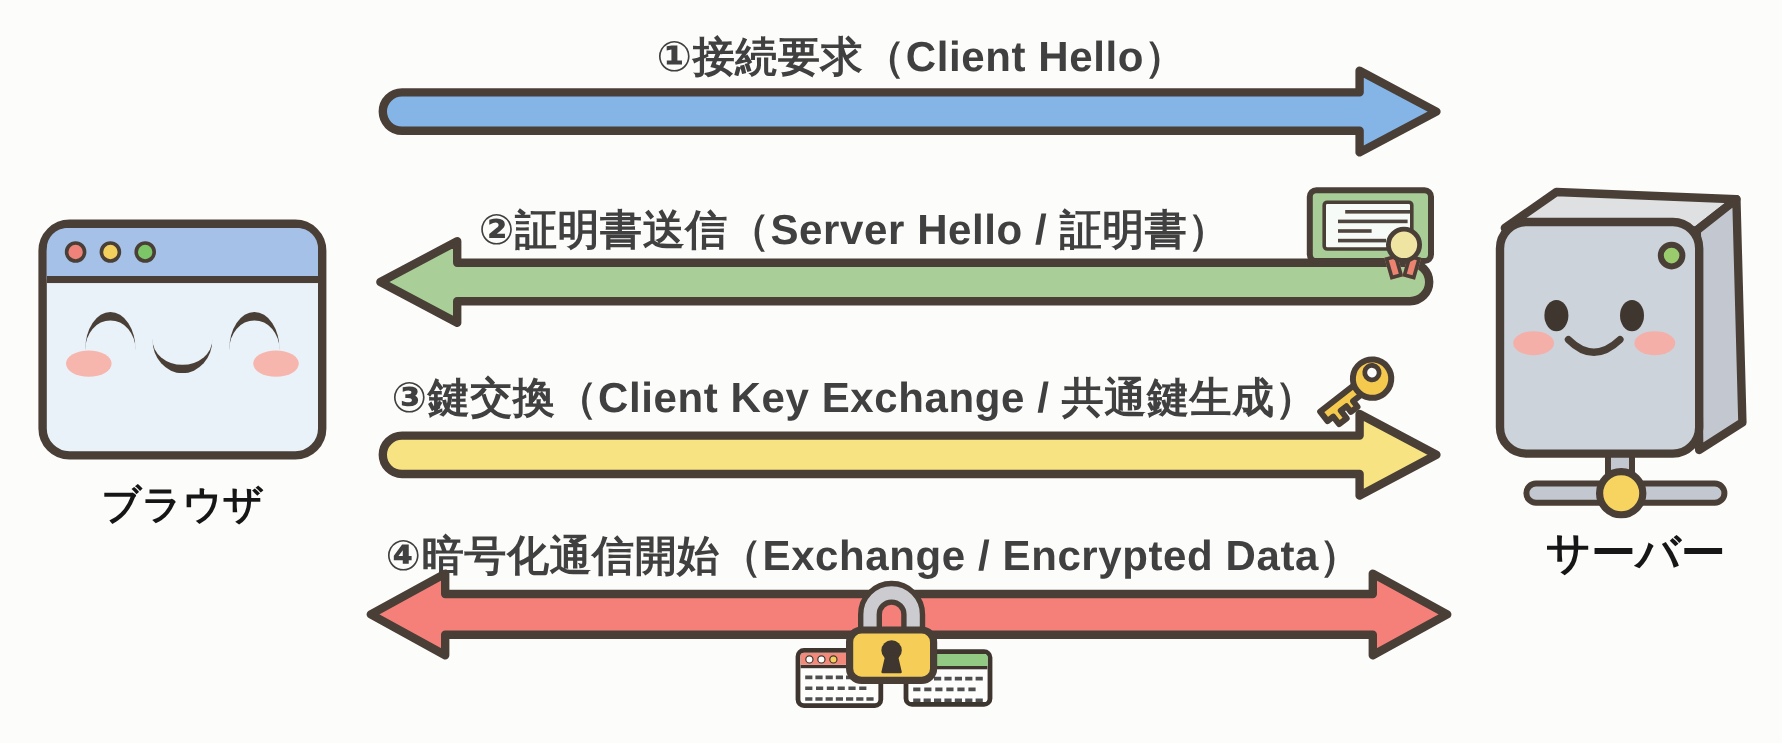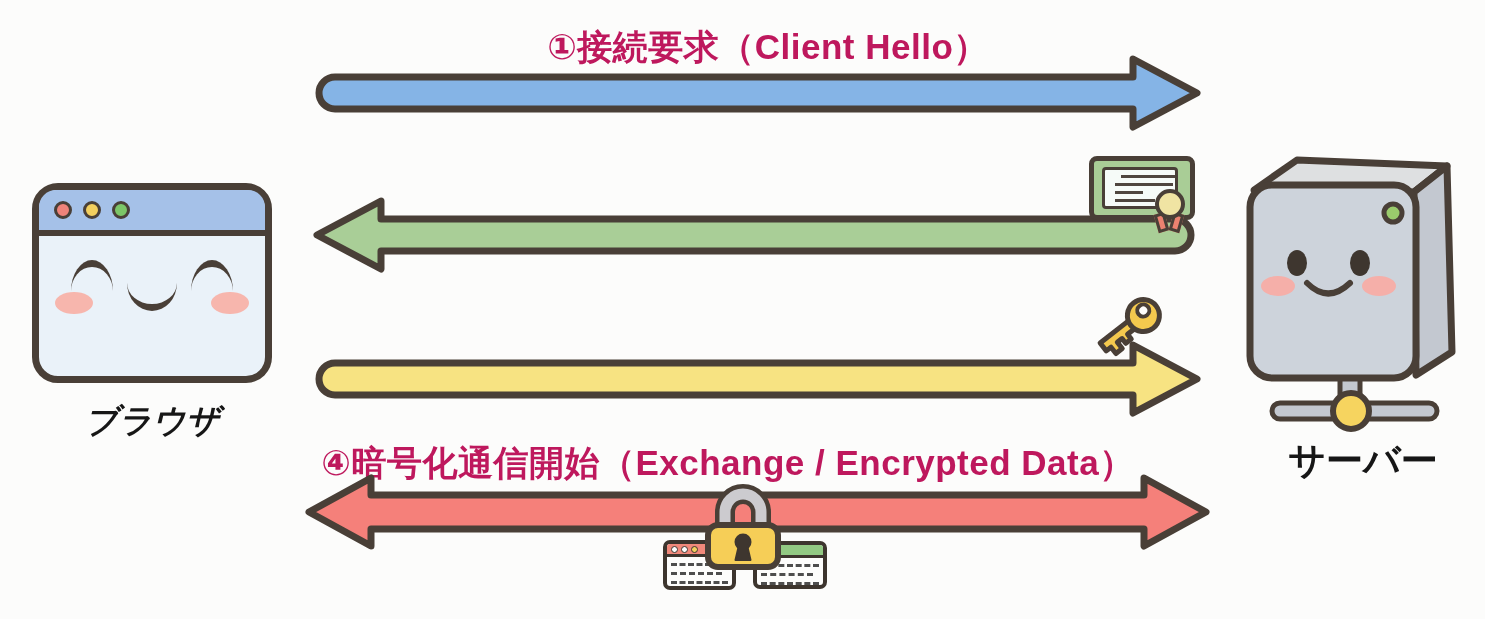--- a/index.html
+++ b/index.html
@@ -1,21 +1,21 @@
 <!DOCTYPE html>
 <html><head>
 <meta charset="utf-8">
 <style>
   html,body{margin:0;padding:0;background:#FCFCFB;}
   .canvas{position:relative;width:1485px;height:619px;background:#FCFCFB;overflow:hidden;
           font-family:"Liberation Sans","DejaVu Sans",sans-serif;color:#161616;}
 
   
   .step-label{position:absolute;font-size:35px;font-weight:700;text-align:center;
-              letter-spacing:0.5px;white-space:nowrap;color:#be185d;}
+              letter-spacing:0.5px;white-space:nowrap;color:#404040;}
   .lbl1{top:24px;left:318px;width:900px;}
   .lbl2{top:168px;left:262px;width:900px;}
   .lbl3{top:308px;left:262px;width:900px;}
   .lbl4{top:440px;left:278px;width:900px;}
 
   .arrow-svg{position:absolute;}
   .a1{left:305px;top:50px;}
   .a2{left:305px;top:192px;}
   .a3{left:305px;top:336px;}
   .a4{left:295px;top:469px;z-index:1;}
@@ -30,21 +30,21 @@
   .browser-face{position:relative;height:141px;}
   .eye{position:absolute;top:24px;width:42px;height:26px;border-top:7px solid #493F37;
        border-radius:50% 50% 0 0 / 95% 95% 0 0;}
   .eye-l{left:32px}.eye-r{right:32px}
   .cheek{position:absolute;top:56px;width:38px;height:22px;background:#F7B6AD;border-radius:50%;}
   .cheek-l{left:16px}.cheek-r{right:16px}
   .smile{position:absolute;top:40px;left:50%;transform:translateX(-50%);width:50px;height:28px;
          border-bottom:7px solid #493F37;border-radius:0 0 50% 50% / 0 0 80% 80%;}
   .browser-label{position:absolute;left:0;top:399px;width:304px;text-align:center;
                  font-size:33px;font-weight:700;line-height:43px;}
-  .browser-label span{display:block;font-style:italic;}
+  .browser-label span{display:block;}
 
   
   .server-svg{position:absolute;left:1238px;top:152px;}
   .server-label{position:absolute;left:1238px;top:436px;width:250px;text-align:center;
                 font-size:37px;font-weight:700;}
 
   
   .cert{position:absolute;left:1089px;top:156px;width:106px;height:64px;background:#A9CD96;
         border:5px solid #493F37;border-radius:8px;box-sizing:border-box;z-index:5;}
   .cert-inner{position:absolute;left:8px;right:12px;top:6px;bottom:6px;background:#F6FBF8;
@@ -74,20 +74,22 @@
   .md-white{background:#FDFDFC}.md-yellow{background:#F3CF5E}
   .mini-line{height:0;border-bottom:3px dashed #4E4E4E;margin:6px 4px 0 4px;}
   .ml-short{margin-right:10px;}
 </style>
 </head>
 <body>
 
 <div class="canvas">
 
   <div class="step-label lbl1">①接続要求（Client Hello）</div>
+  <div class="step-label lbl2">②証明書送信（Server Hello / 証明書）</div>
+  <div class="step-label lbl3">③鍵交換（Client Key Exchange / 共通鍵生成）</div>
   <div class="step-label lbl4">④暗号化通信開始（Exchange / Encrypted Data）</div>
 
   <svg class="arrow-svg a1" width="905" height="86" viewBox="0 0 905 86">
     <path d="M 828 9 L 892 43 L 828 77 L 828 59 L 30 59 A 16 16 0 0 1 30 27 L 828 27 Z" stroke="#493F37" stroke-width="7" stroke-linejoin="round" fill="#85B4E6"></path>
   </svg>
 
   <svg class="arrow-svg a2" width="905" height="86" viewBox="0 0 905 86">
     <path d="M 76 9 L 12 43 L 76 77 L 76 59 L 870 59 A 16 16 0 0 0 870 27 L 76 27 Z" stroke="#493F37" stroke-width="7" stroke-linejoin="round" fill="#A9CE97"></path>
   </svg>
 

